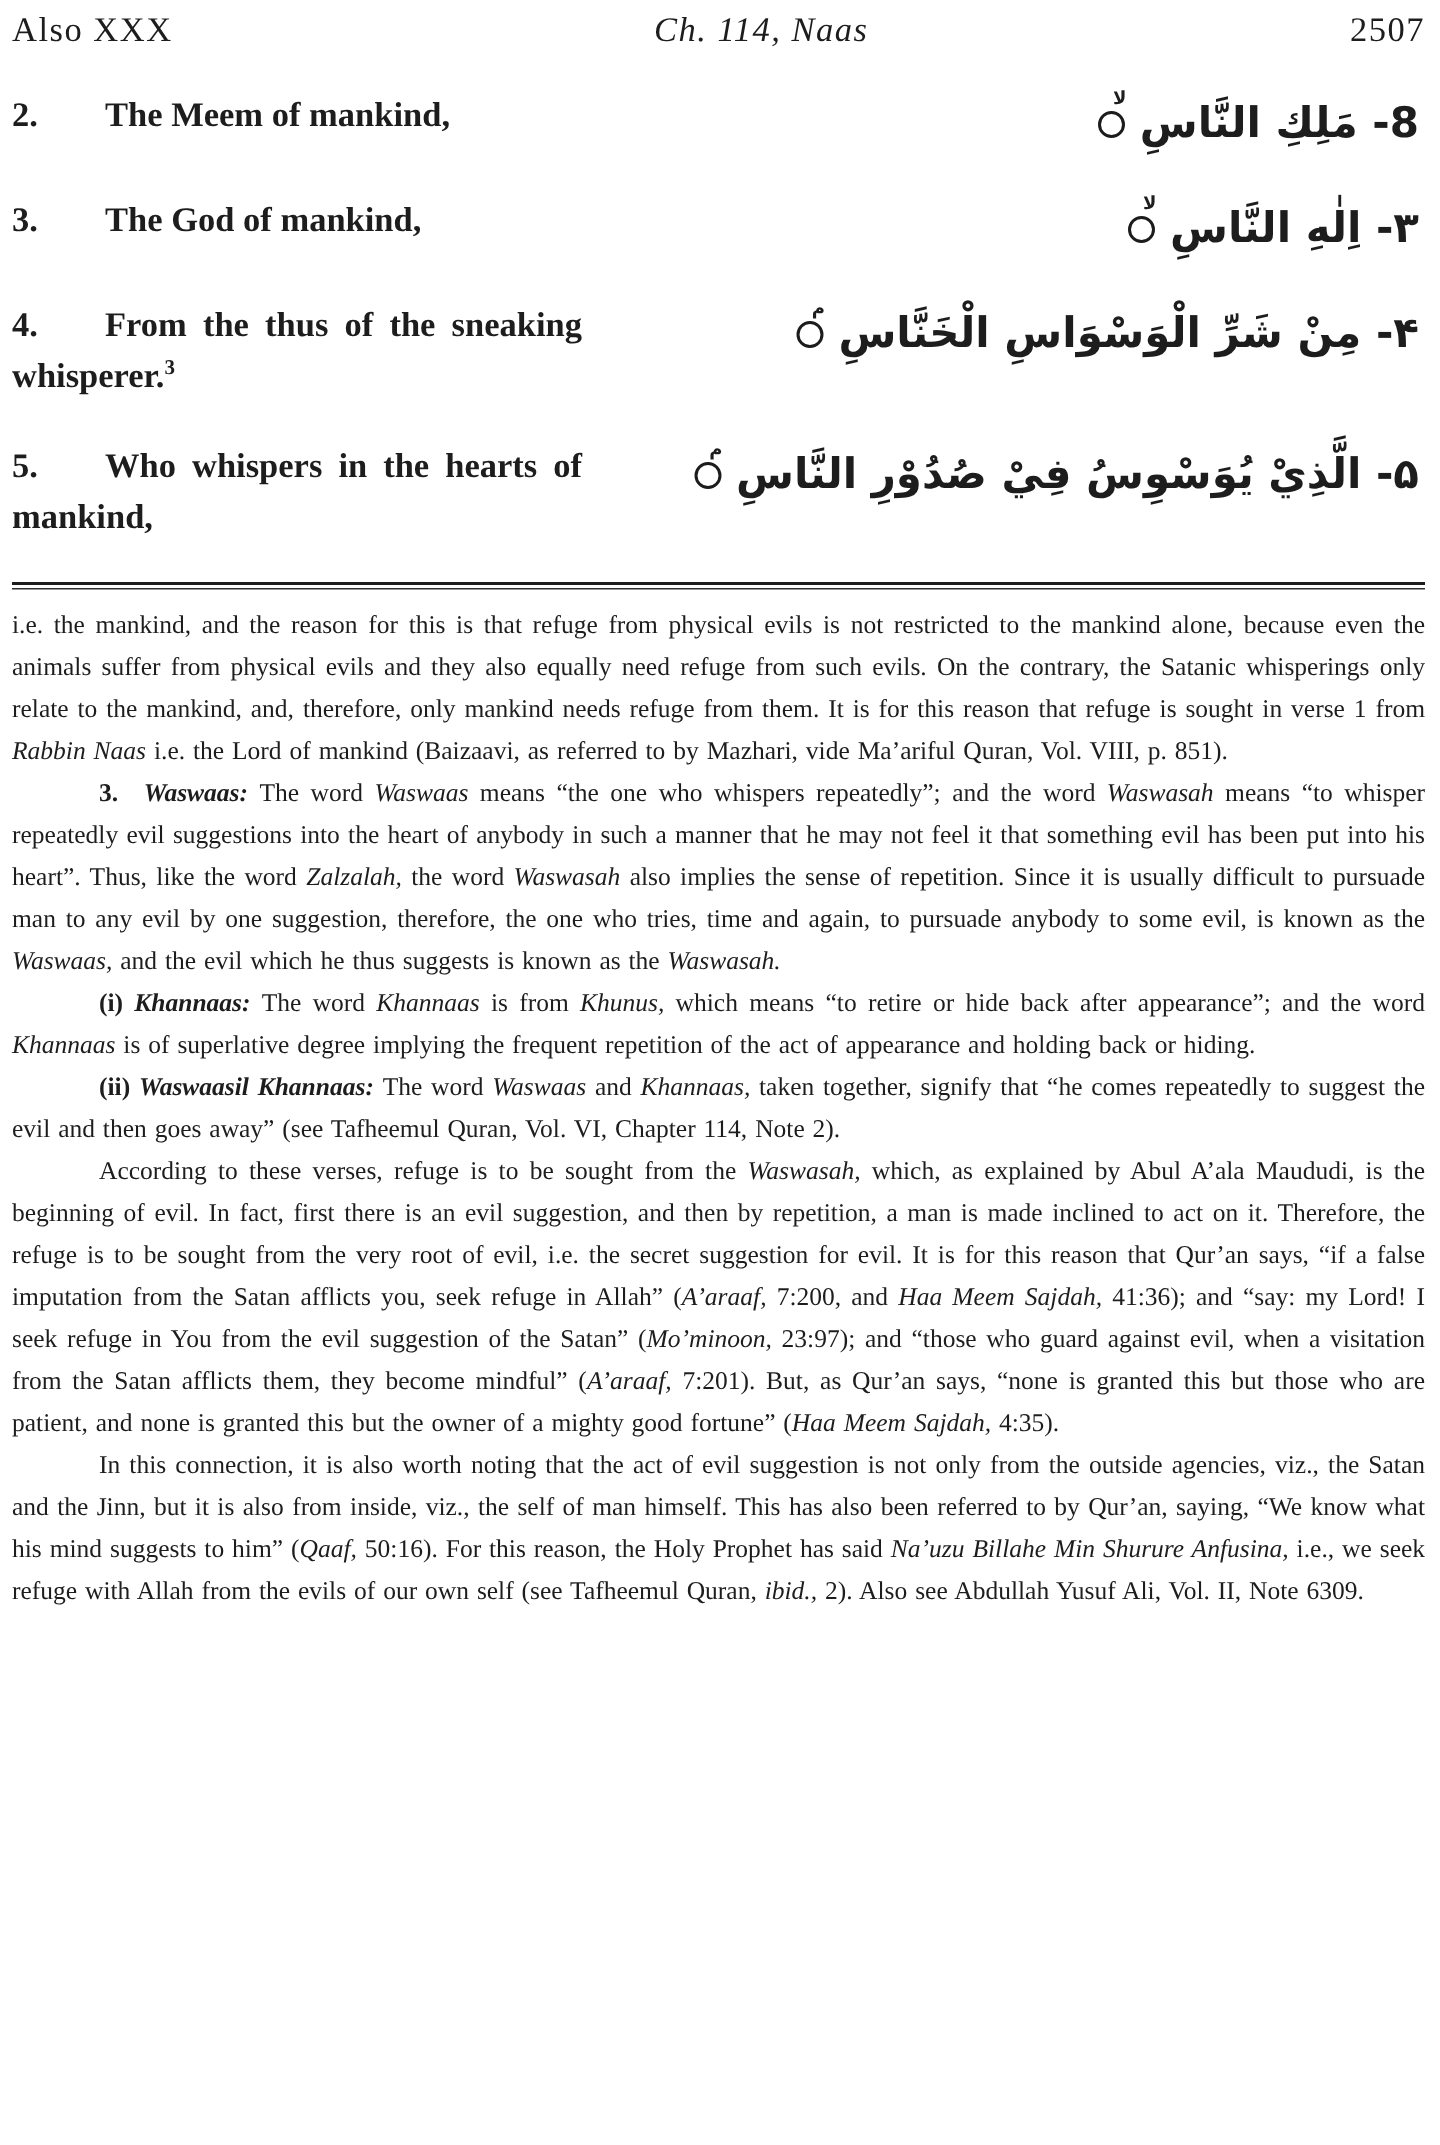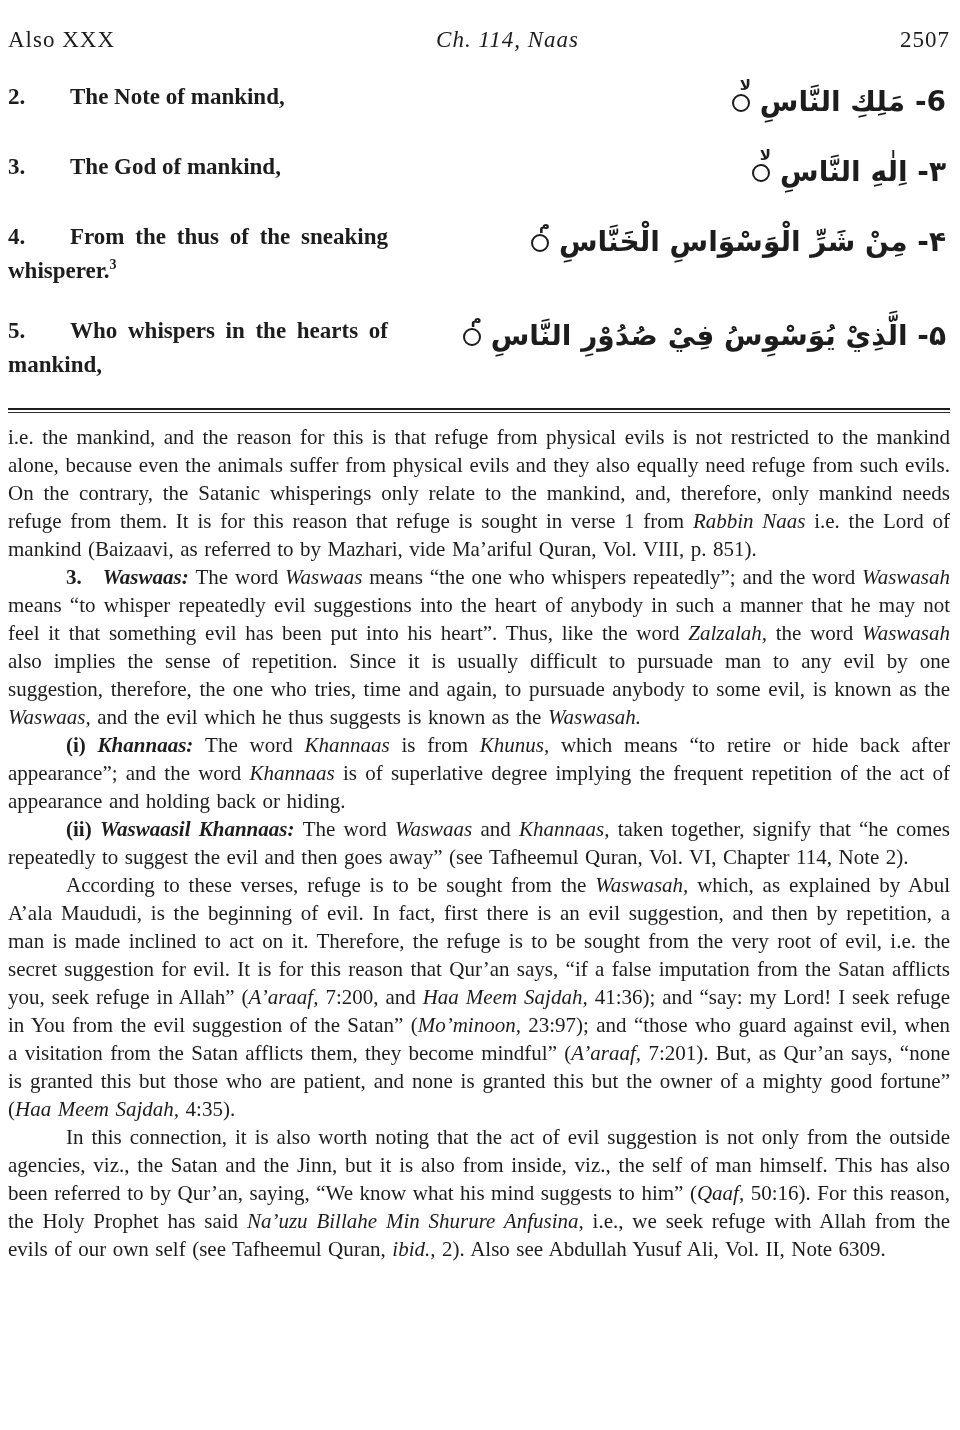--- a/index.html
+++ b/index.html
@@ -4,42 +4,42 @@
 <style>
   html,body{margin:0;padding:0;background:#ffffff;}
   body{width:960px;height:1430px;overflow:hidden;color:#1d1d1d;
        font-family:"Liberation Serif",serif;}
   .page{padding:6px 10px 0 8px;}
 
   .header{display:flex;justify-content:space-between;align-items:baseline;
           font-size:23px;line-height:28px;}
   .h-left{letter-spacing:1px;}
   .h-center{font-style:italic;letter-spacing:1px;}
-  .h-right{letter-spacing:1px;margin-top:20px;}
+  .h-right{letter-spacing:1px;}
 
   .verses{margin-top:26px;}
   .verse{display:flex;justify-content:space-between;align-items:flex-start;
          margin-bottom:26px;}
   .v-en{width:380px;font-weight:bold;font-size:23px;line-height:34px;
         text-align:justify;}
   .vnum{display:inline-block;width:62px;}
   .fn{font-size:14px;vertical-align:super;line-height:0;}
   .v-ar{flex:1;direction:rtl;text-align:right;padding-right:4px;padding-left:6px;
         font-family:"DejaVu Sans",sans-serif;font-weight:bold;
         font-size:28px;line-height:44px;}
   .ayah{position:relative;display:inline-block;width:14px;height:14px;
         border:2.5px solid #1c1c1c;border-radius:50%;margin:0 10px 0 2px;
         vertical-align:-1px;}
-  .ayah .mk{position:absolute;top:-17px;right:-3px;font-size:15px;
+  .ayah .mk{position:absolute;top:-17px;right:-3px;font-size:12px;
             line-height:12px;font-weight:bold;}
 
   .rule{height:2px;border-top:2px solid #1d1d1d;border-bottom:1.5px solid #2e2e2e;
         margin:8px 0 10px 0;}
 
-  .commentary{font-size:21px;line-height:28px;text-align:justify;
+  .commentary{font-size:17px;line-height:28px;text-align:justify;
               word-spacing:0.06em;}
   .para{margin:0;text-indent:58px;}
   .para.first{text-indent:0;}
   .seg-n{font-style:normal;font-weight:normal;}
   .seg-i{font-style:italic;}
   .seg-b{font-weight:bold;}
   .seg-bi{font-weight:bold;font-style:italic;}
 </style>
 </head>
 <body>
@@ -49,24 +49,24 @@
   <div class="header">
     <span class="h-left">Also XXX</span>
     <span class="h-center">Ch. 114, Naas</span>
     <span class="h-right">2507</span>
   </div>
 
   <div class="verses">
 
     <div class="verse">
       <div class="v-en">
-        <span class="vnum">2.</span><span>The Note of mankind,</span>
+        <span class="vnum">2.</span><span>The Meem of mankind,</span>
       </div>
       <div class="v-ar">
-        <span>6- مَلِكِ النَّاسِ</span><span class="ayah"><span class="mk">لا</span></span>
+        <span>8- مَلِكِ النَّاسِ</span><span class="ayah"><span class="mk">لا</span></span>
       </div>
     </div>
 
     <div class="verse">
       <div class="v-en">
         <span class="vnum">3.</span><span>The God of mankind,</span>
       </div>
       <div class="v-ar">
         <span>۳- اِلٰهِ النَّاسِ</span><span class="ayah"><span class="mk">لا</span></span>
       </div>

